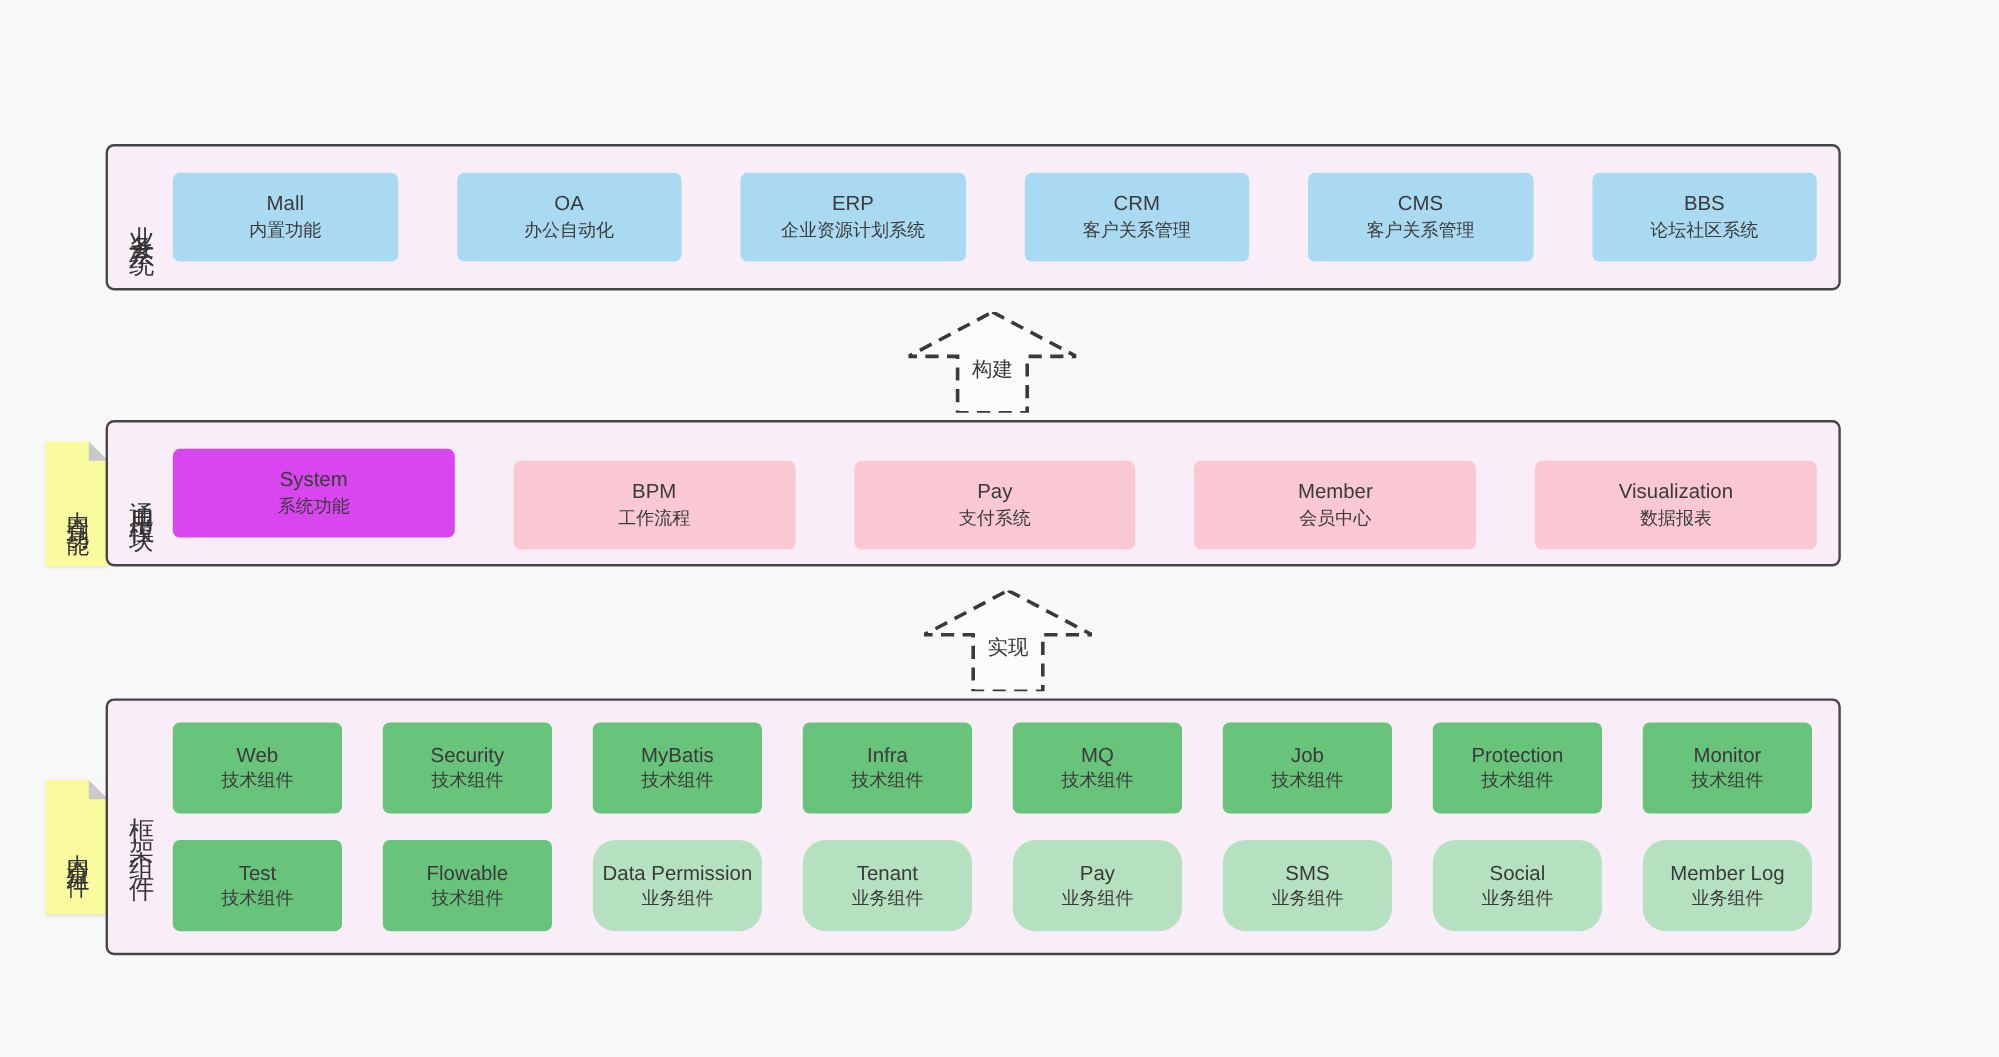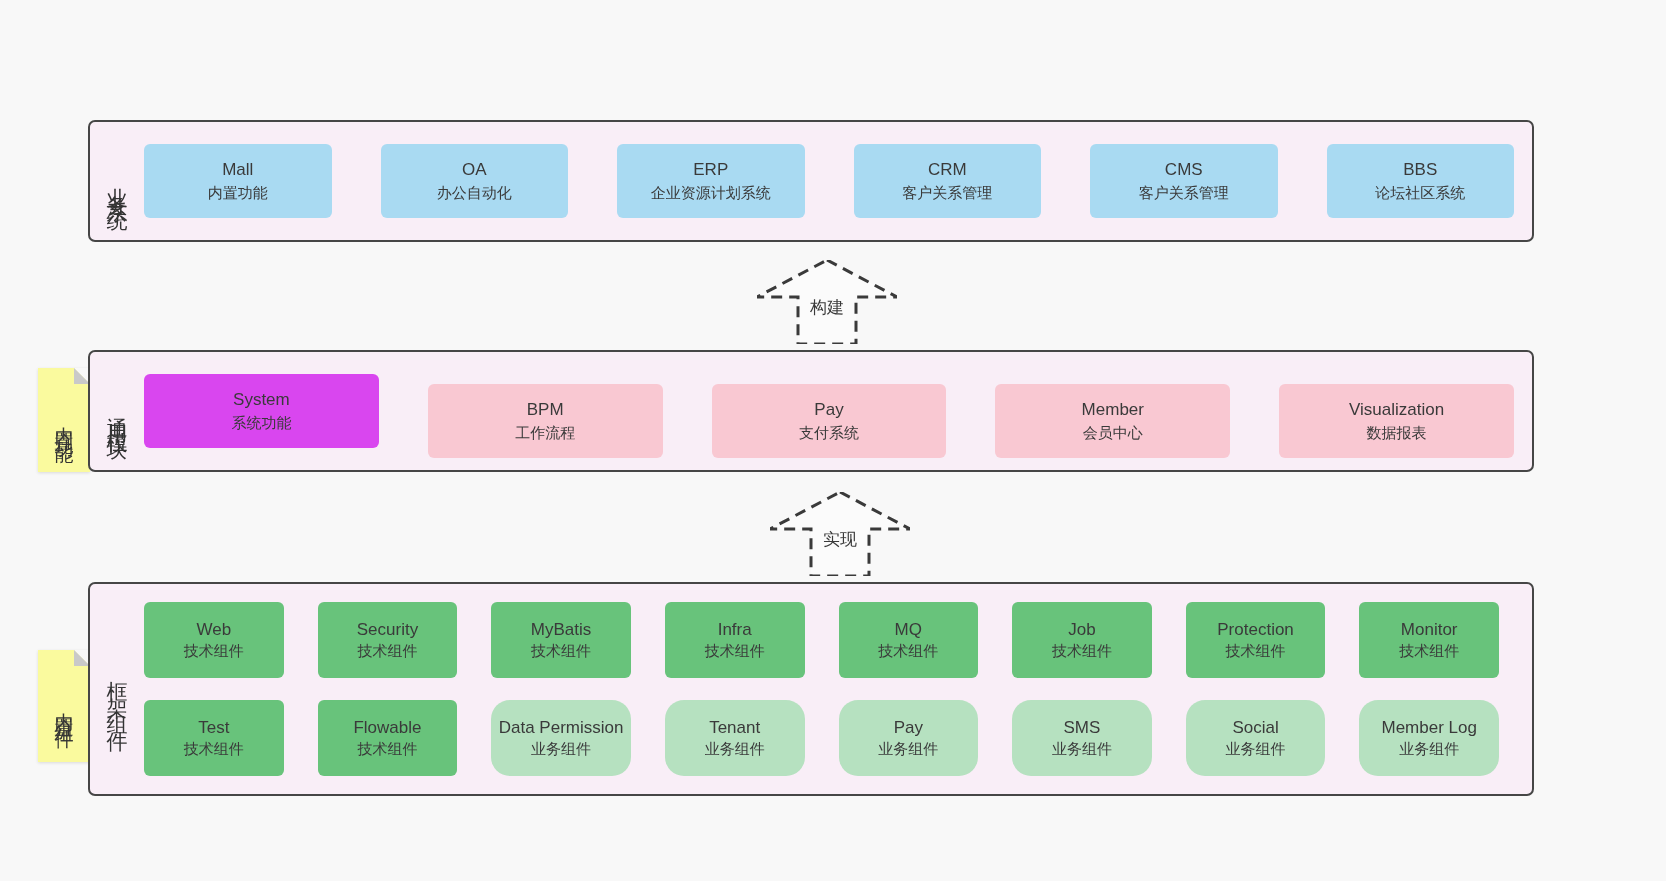--- a/index.html
+++ b/index.html
@@ -54,21 +54,21 @@
     padding-right: 18px;
   }
   .boxes-row .box { flex: 1; height: 74px; }
 
   .boxes-grid {
     flex: 1;
     display: grid;
     grid-template-columns: repeat(8, 1fr);
     gap: 22px 34px;
     align-content: center;
-    padding-right: 33px;
+    padding-right: 22px;
   }
   .boxes-grid .box { height: 76px; }
 
   .box {
     border-radius: 6px;
     display: flex;
     flex-direction: column;
     align-items: center;
     justify-content: center;
     text-align: center;

